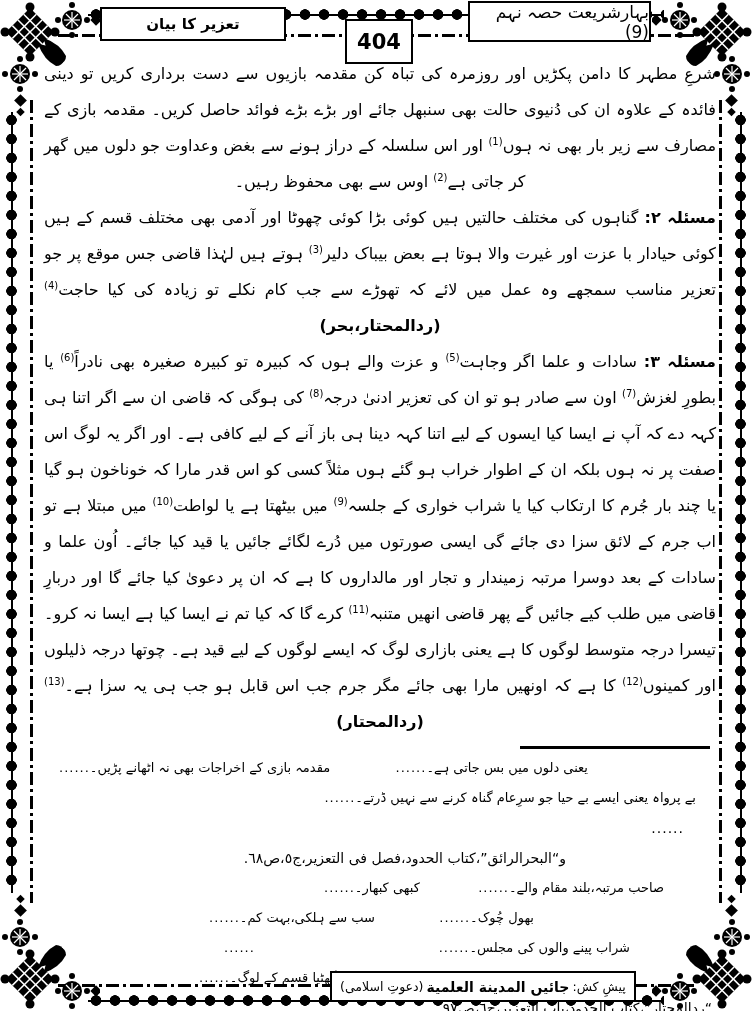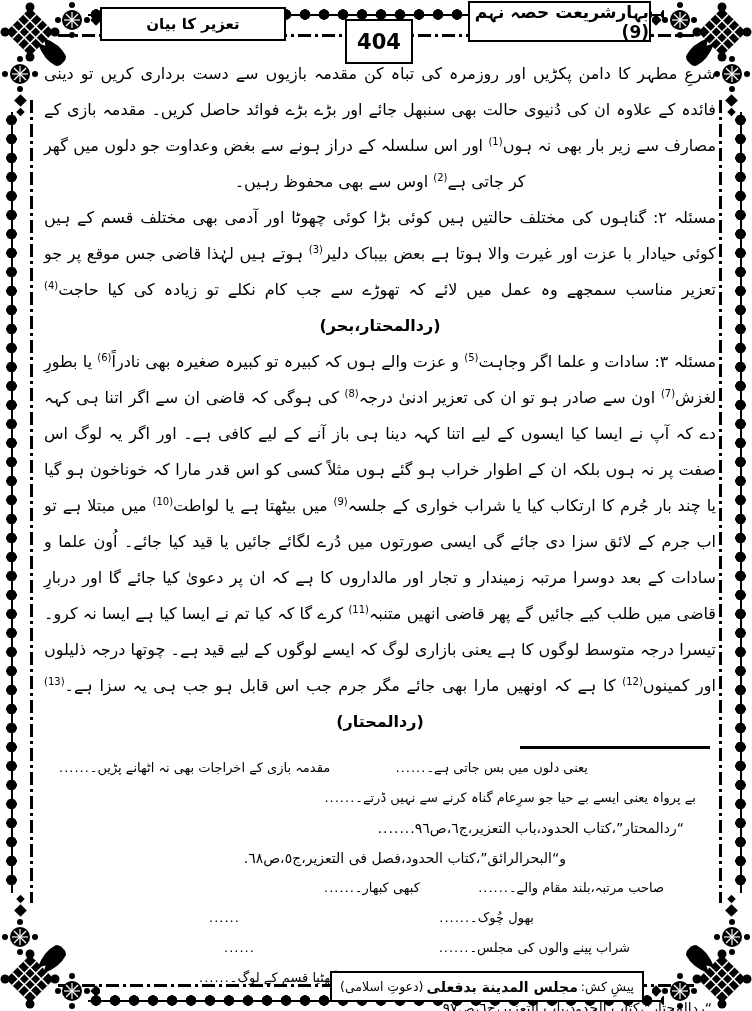--- a/index.html
+++ b/index.html
@@ -42,28 +42,28 @@
   .corner { position:absolute; width:100px; height:120px; z-index:3; }
   .corner.tl { left:0; top:0; }
   .corner.tr { right:0; top:0; transform:scaleX(-1); }
   .corner.bl { left:0; bottom:0; transform:scaleY(-1); }
   .corner.br { right:0; bottom:0; transform:scale(-1,-1); }
   .corner svg { display:block; width:100%; height:100%; }
 
   
   .hdr-box { position:absolute; background:#fff; border:2.5px solid #000; z-index:4;
     display:flex; align-items:center; justify-content:center; direction:rtl; }
-  .hdr-box.right { right:101px; top:1px;  width:183px; height:41px; font-size:17px; font-weight:bold; }
+  .hdr-box.right { right:101px; top:1px;  width:183px; height:41px; font-size:17px; font-weight:normal; }
   .hdr-box.center{ left:345px;  top:0;    width:68px;  height:45px; font-size:21px; font-weight:bold; font-family:"DejaVu Sans",sans-serif;margin-top:19px; }
   .hdr-box.left  { left:100px;  top:7px;  width:186px; height:34px; font-size:15px; font-weight:bold; }
 
   
   .content { position:absolute; left:44px; top:56px; width:672px; direction:rtl; z-index:2; }
   .para { font-size:16px; line-height:36px; text-align:justify; text-align-last:center; }
-  .masala-label { font-weight:normal; }
+  .masala-label { font-weight:bold; }
   .fn-ref { font-size:10px; direction:ltr; unicode-bidi:embed; vertical-align:6px; line-height:0; }
   .bold-ref { font-weight:bold; }
 
   .fn-divider { width:190px; height:3px; background:#000; margin:6px 6px 4px auto; }
 
   .footnotes { font-size:13px; line-height:30px; direction:rtl; }
   .fn-row { display:flex; direction:rtl; justify-content:space-between; align-items:baseline; }
   .fn-row.single { display:block; text-align:right; }
   .fn-entry { display:inline-flex; direction:ltr; align-items:baseline; white-space:nowrap; }
   .fn-entry .leader { letter-spacing:1px; }
@@ -319,21 +319,20 @@
             <span class="leader">......</span>
             <span class="fn-text">مقدمہ بازی کے اخراجات بھی نہ اٹھانے پڑیں۔</span>
           </span>
         </div>
         <div class="fn-row single"><span class="fn-entry">
             <span class="leader">......</span>
             <span class="fn-text">بے پرواہ یعنی ایسے بے حیا جو سرِعام گناہ کرنے سے نہیں ڈرتے۔</span>
           </span></div>
         <div class="fn-row arabic single"><span class="fn-entry">
             <span class="leader">......</span>
-            <span class="fn-text">“ردالمحتار”،کتاب الحدود،باب التعزیر،ج٦،ص٩٦.</span>
           </span></div>
         <div class="fn-row arabic single"><span class="fn-entry">
             <span class="leader"></span>
             <span class="fn-text">و“البحرالرائق”،کتاب الحدود،فصل فی التعزیر،ج٥،ص٦٨.</span>
           </span></div>
         <div class="fn-row">
           <span class="fn-entry">
             <span class="leader">......</span>
             <span class="fn-text">صاحب مرتبہ،بلند مقام والے۔</span>
           </span>
@@ -342,20 +341,21 @@
             <span class="fn-text">کبھی کبھار۔</span>
           </span>
         </div>
         <div class="fn-row">
           <span class="fn-entry">
             <span class="leader">......</span>
             <span class="fn-text">بھول چُوک۔</span>
           </span>
           <span class="fn-entry">
             <span class="leader">......</span>
+            <span class="fn-text">سب سے ہلکی،بہت کم۔</span>
           </span>
         </div>
         <div class="fn-row">
           <span class="fn-entry">
             <span class="leader">......</span>
             <span class="fn-text">شراب پینے والوں کی مجلس۔</span>
           </span>
           <span class="fn-entry">
             <span class="leader">......</span>
           </span>
@@ -372,17 +372,17 @@
         </div>
         <div class="fn-row arabic single"><span class="fn-entry">
             <span class="leader">......</span>
             <span class="fn-text">“ردالمحتار”،کتاب الحدود،باب التعزیر،ج٦،ص٩٧.</span>
           </span></div>
       </div>
   </div>
 
   <div class="footer-box">
     <span>پیشِ کش:</span>
-    <span class="org">مجلس المدینة بدفعلی</span>
+    <span class="org">جائیں المدینة العلمیة</span>
     <span>(دعوتِ اسلامی)</span>
   </div>
 
 </div>
 
 </body></html>

